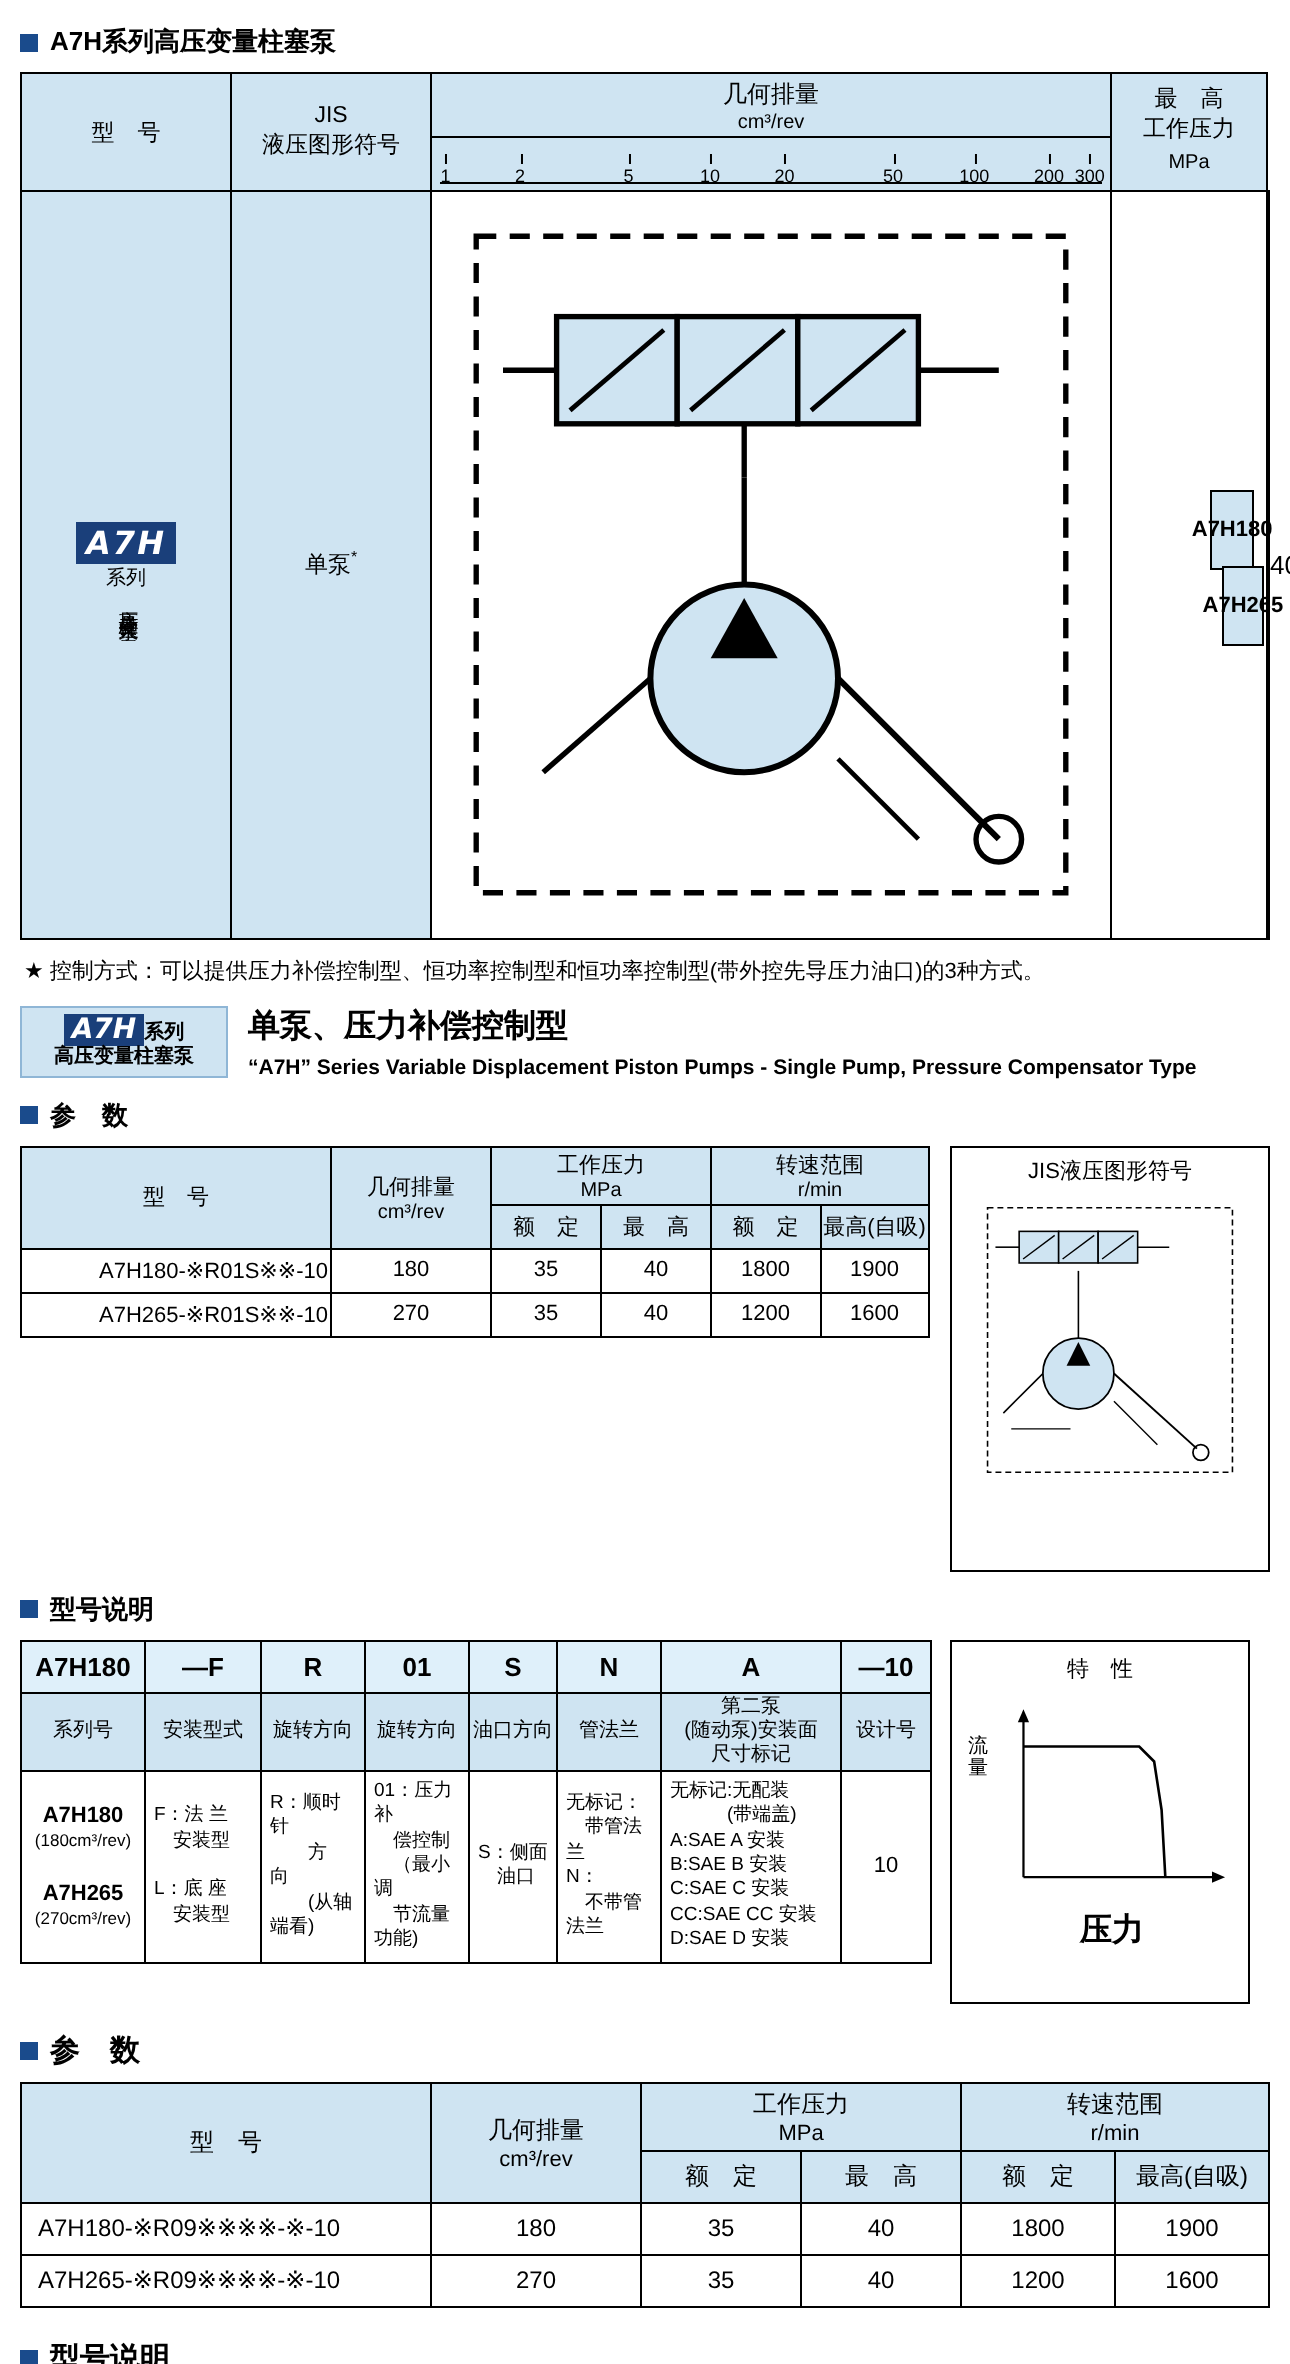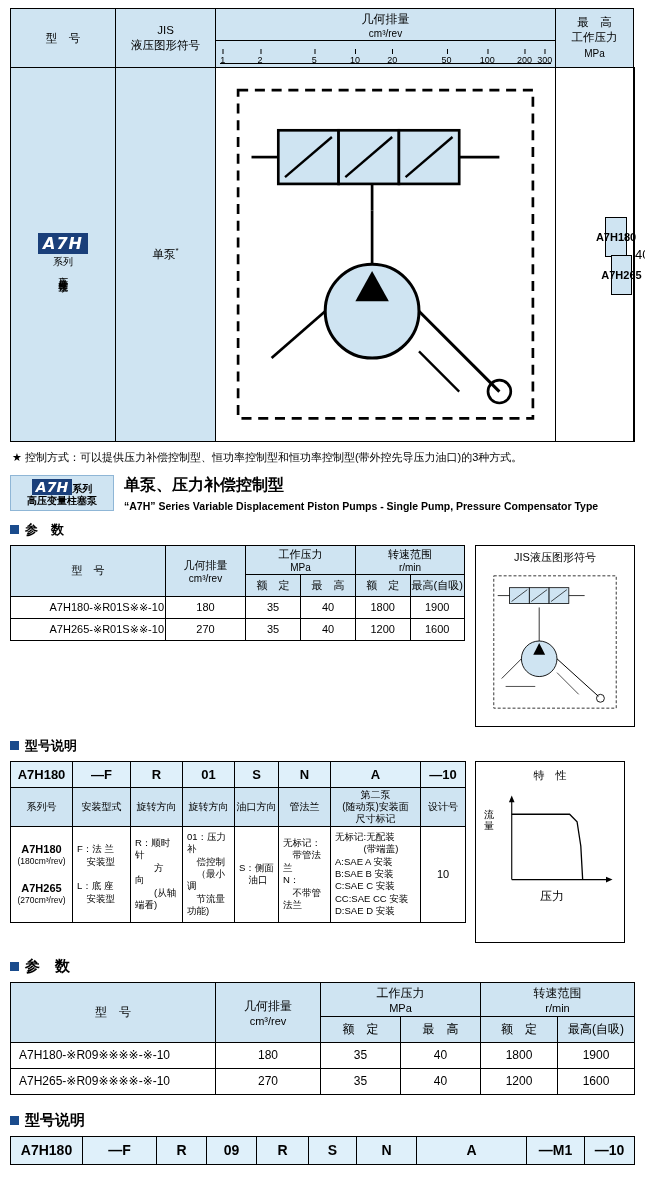--- a/index.html
+++ b/index.html
@@ -117,20 +117,24 @@
   
   .t5 { table-layout: fixed; font-size: 10px; }
   .t5 .head td { font-size: 14px; font-weight: bold; height: 28px; }
   .sup { font-size: 8px; vertical-align: super; }
 </style>
 </head>
 <body>
 
 <div class="page">
 
+  <div class="hdr">
+    <span class="sq"></span>
+    <span>A7H系列高压变量柱塞泵</span>
+  </div>
 
   <table class="t1">
     <tbody>
         <tr>
       <td class="blue c-model" rowspan="2">
         <span>型　号</span>
       </td>
       <td class="blue c-jis" rowspan="2">
         <div style="line-height:1.3;">JIS<br>液压图形符号</div>
       </td>
@@ -264,21 +268,21 @@
           <td>270</td>
           <td>35</td>
           <td>40</td>
           <td>1200</td>
           <td>1600</td>
         </tr>
       </tbody>
         </table>
     </div>
 
-    <div class="panel" style="width:160px; height:182px;">
+    <div class="panel" style="width:160px; height:213px;">
       <div class="ptitle">JIS液压图形符号</div>
       <svg viewBox="0 0 160 150" style="width:100%;height:150px;">
         <rect x="18" y="8" width="124" height="134" fill="none" stroke="#000" stroke-dasharray="3,2" stroke-width="0.8"></rect>
         <rect x="34" y="20" width="20" height="16" fill="#cfe4f2" stroke="#000" stroke-width="0.8"></rect>
         <rect x="54" y="20" width="20" height="16" fill="#cfe4f2" stroke="#000" stroke-width="0.8"></rect>
         <rect x="74" y="20" width="20" height="16" fill="#cfe4f2" stroke="#000" stroke-width="0.8"></rect>
         <line x1="36" y1="34" x2="52" y2="22" stroke="#000" stroke-width="0.7"></line>
         <line x1="56" y1="34" x2="72" y2="22" stroke="#000" stroke-width="0.7"></line>
         <line x1="76" y1="34" x2="92" y2="22" stroke="#000" stroke-width="0.7"></line>
         <line x1="22" y1="28" x2="34" y2="28" stroke="#000" stroke-width="0.8"></line>
@@ -372,21 +376,21 @@
       <div style="text-align:center;font-size:11px;margin-bottom:4px;">特　性</div>
       <div style="position:relative;height:130px;">
         <svg viewBox="0 0 150 120" style="width:100%;height:118px;">
           <line x1="34" y1="12" x2="34" y2="96" stroke="#000" stroke-width="1.2"></line>
           <line x1="34" y1="96" x2="136" y2="96" stroke="#000" stroke-width="1.2"></line>
           <polygon points="34,6 31,13 37,13" fill="#000"></polygon>
           <polygon points="142,96 135,93 135,99" fill="#000"></polygon>
           <path d="M34 26 L96 26 L104 34 L108 60 L110 96" fill="none" stroke="#000" stroke-width="1.4"></path>
         </svg>
         <div style="position:absolute;left:2px;top:22px;font-size:10px;line-height:1.1;width:14px;text-align:center;">流量</div>
-        <div style="position:absolute;left:60px;bottom:12px;font-size:12px;">压力</div>
+        <div style="position:absolute;left:60px;bottom:0px;font-size:16px;font-weight:bold;">压力</div>
       </div>
     </div>
   </div>
 
   <div class="hdr big" style="margin-top:14px;">
     <span class="sq"></span>
     <span>参　数</span>
   </div>
 
   <table class="t4">

